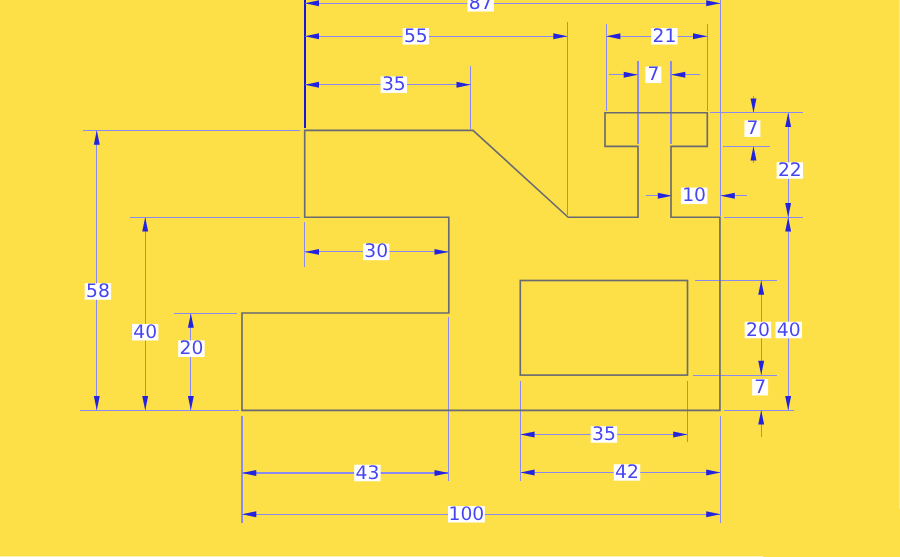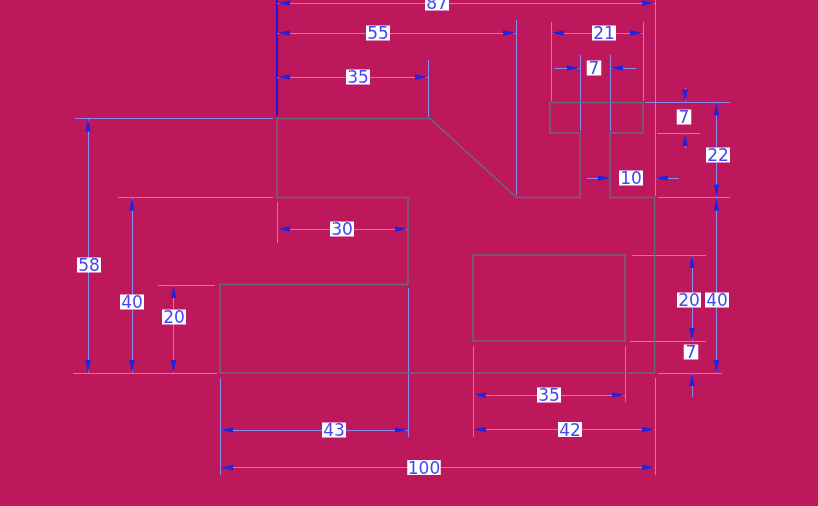--- a/index.html
+++ b/index.html
@@ -5,21 +5,21 @@
   html, body {
     margin: 0;
     padding: 0;
     background: #ffffff;
     font-family: "DejaVu Sans", sans-serif;
   }
   .canvas {
     position: relative;
     width: 818px;
     height: 506px;
-    background: #be185d;
+    background: #fde047;
     overflow: hidden;
   }
   svg { display: block; }
   text {
     font-family: "DejaVu Sans", sans-serif;
     font-size: 17px;
   }
 </style>
 </head>
 <body>

